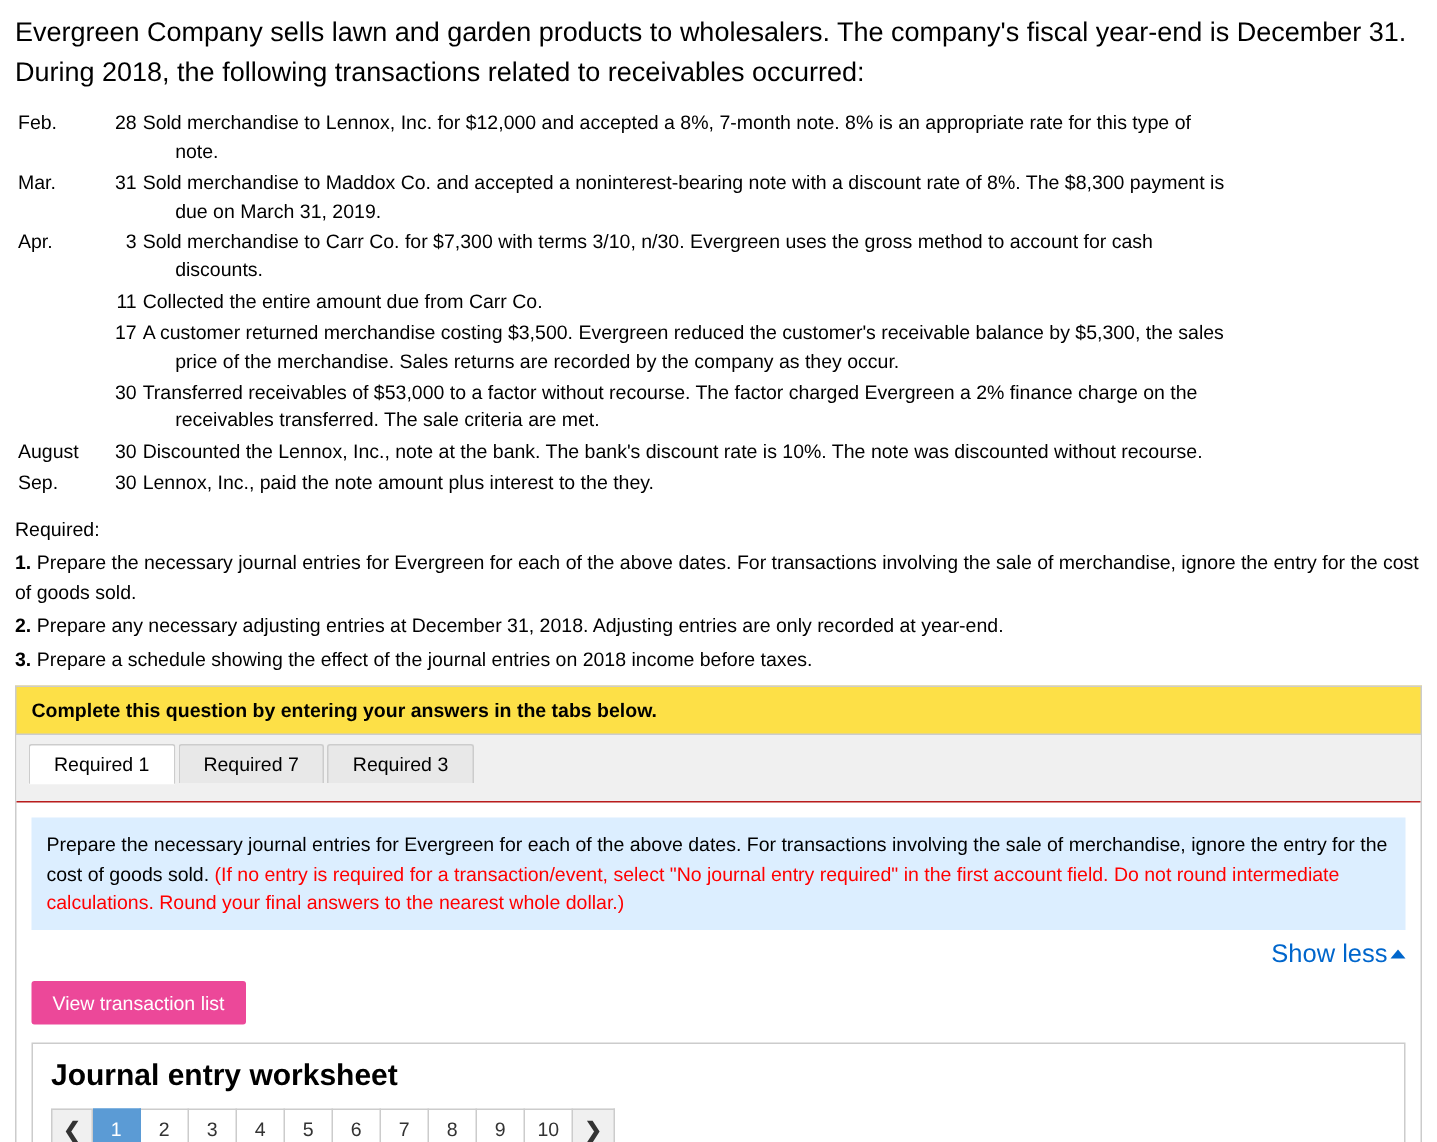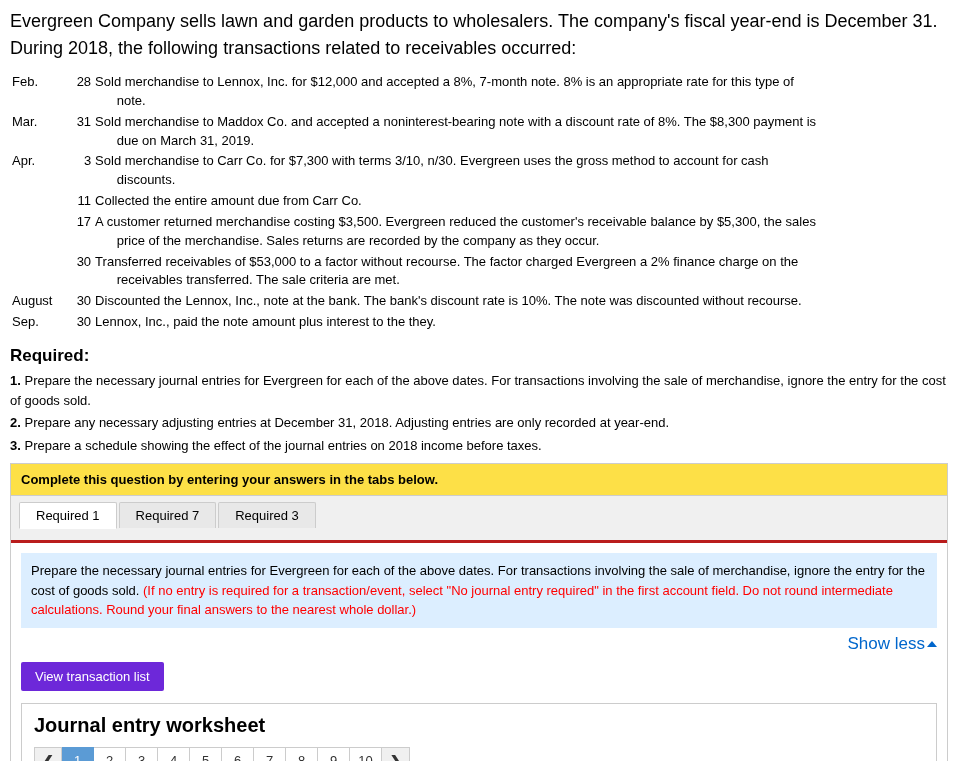--- a/index.html
+++ b/index.html
@@ -41,22 +41,22 @@
     .day-col {
       white-space: nowrap;
       padding-right: 6px;
       text-align: right;
       min-width: 26px;
     }
     .required-section {
       margin: 10px 0 8px 0;
     }
     .required-section .required-label {
-      font-weight: bold;
-      font-size: 17px;
+      font-weight: normal;
+      font-size: 13px;
     }
     .required-section p {
       font-size: 13px;
       line-height: 1.5;
       margin-bottom: 3px;
     }
     .blue-box {
       border: 1px solid #ccc;
       background: #fde047;
       padding: 8px 10px;
@@ -67,21 +67,21 @@
       font-size: 13px;
     }
     .tabs-container {
       border: 1px solid #ccc;
       border-top: none;
       background: #fff;
     }
     .tabs-row {
       display: flex;
       flex-direction: row;
-      border-bottom: 3px solid #b91c1c;
+      border-bottom: 1px solid #b91c1c;
       background: #f0f0f0;
       padding: 6px 8px 12px 8px;
       gap: 2px;
     }
     .tab {
       padding: 5px 16px;
       border: 1px solid #ccc;
       border-bottom: none;
       background: #e8e8e8;
       cursor: pointer;
@@ -122,21 +122,21 @@
       display: inline-block;
       width: 0;
       height: 0;
       border-left: 5px solid transparent;
       border-right: 5px solid transparent;
       border-bottom: 6px solid #0066cc;
       margin-left: 2px;
       vertical-align: middle;
     }
     .btn-view {
-      background: #6d28d9;
+      background: #ec4899;
       color: #fff;
       border: none;
       padding: 7px 14px;
       font-size: 13px;
       cursor: pointer;
       border-radius: 2px;
       margin-bottom: 12px;
     }
     .worksheet-box {
       border: 1px solid #ccc;

